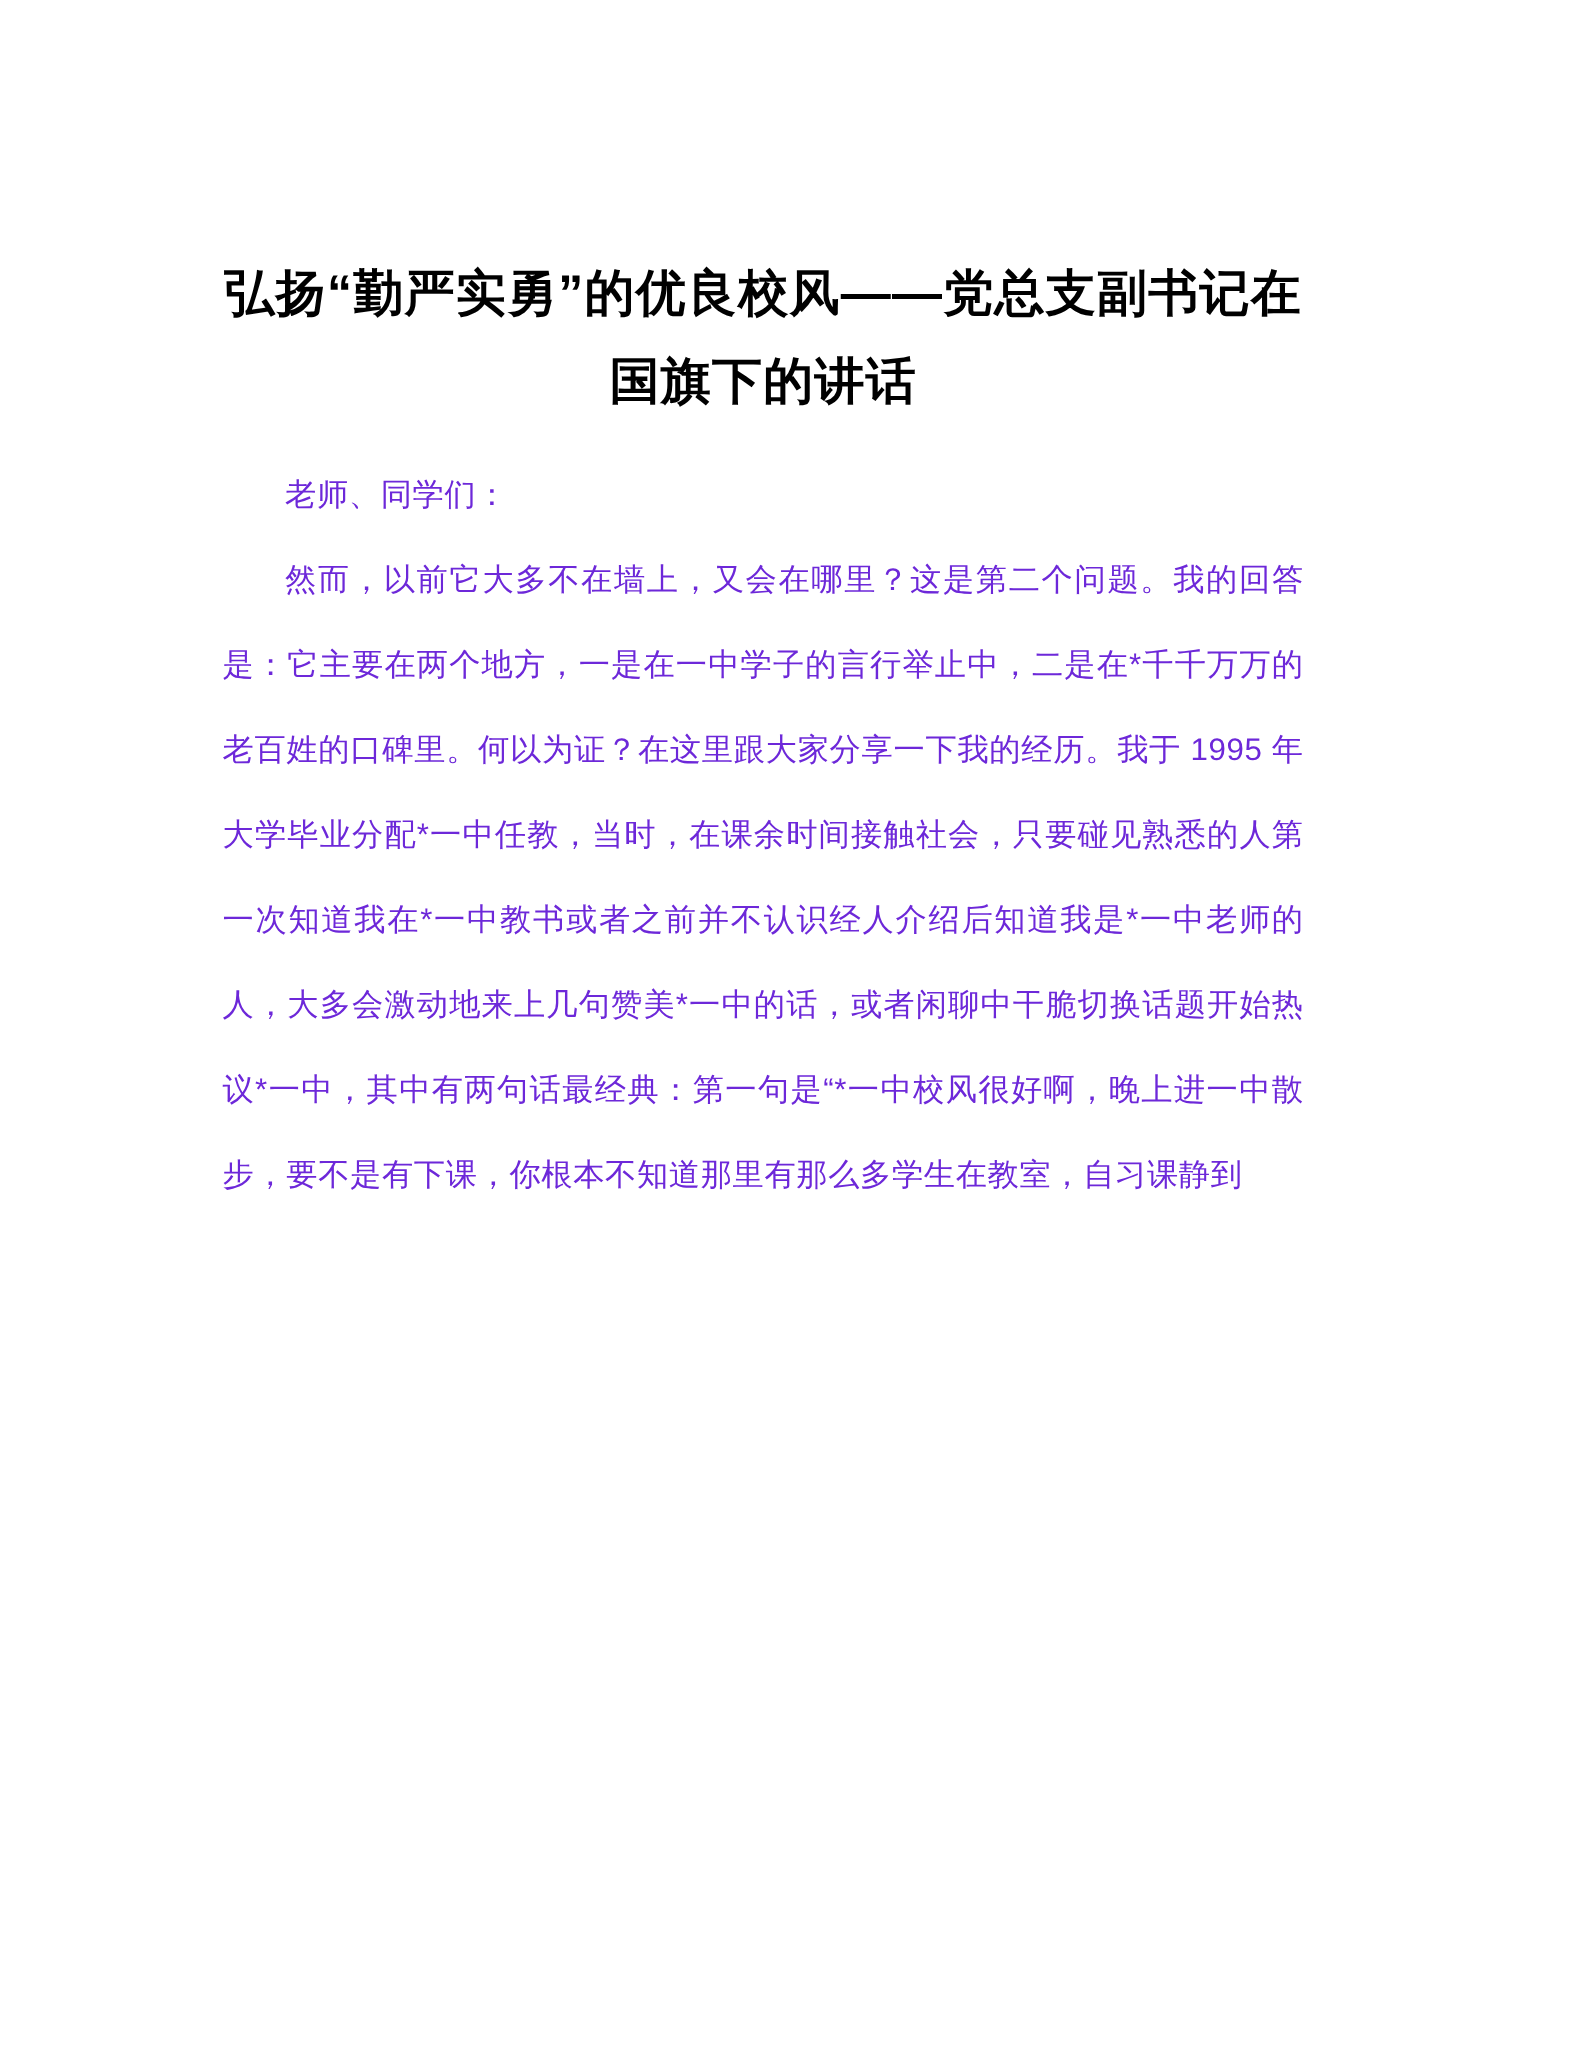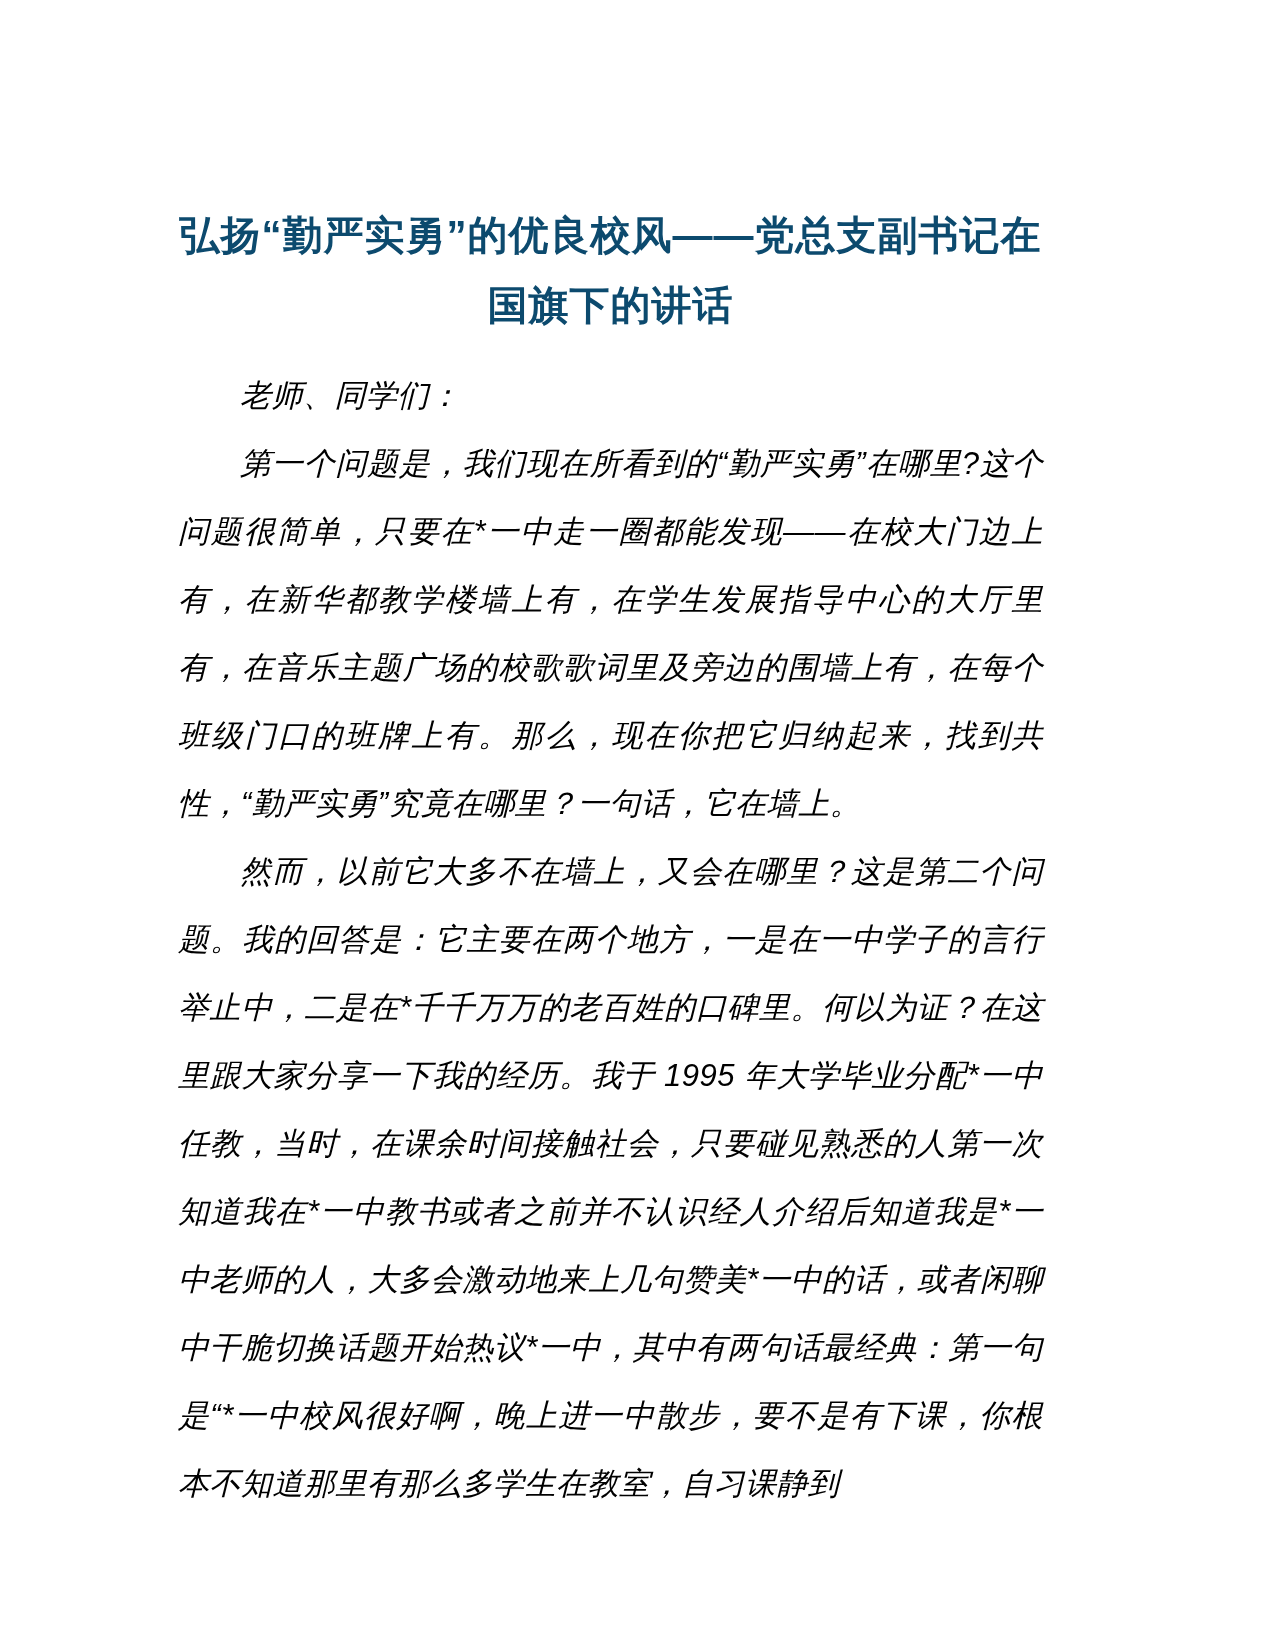--- a/index.html
+++ b/index.html
@@ -18,41 +18,39 @@
     color: #1a1a1a;
     padding: 200px 232px 60px 178px;
     overflow: hidden;
   }
 
   .doc-title {
     font-size: 40px;
     font-weight: 700;
     line-height: 70px;
     text-align: center;
-    color: #0c4a6e;
+    color: #000000;
     margin-bottom: 22px;
     letter-spacing: 1px;
   }
 
   .doc-body p {
-    font-size: 31px;
+    font-size: 25px;
     font-weight: 500;
     line-height: 68px;
     text-align: justify;
     text-justify: inter-ideograph;
     text-indent: 2em;
-    color: #000000;
+    color: #6d28d9;
     letter-spacing: 0.5px;
-    font-style: italic;
   }
 </style>
 </head>
 <body>
 
 <div class="page">
   <h1 class="doc-title">弘扬“勤严实勇”的优良校风——党总支副书记在国旗下的讲话</h1>
 
   <div class="doc-body">
     <p>老师、同学们：</p>
-    <p>第一个问题是，我们现在所看到的“勤严实勇”在哪里?这个问题很简单，只要在*一中走一圈都能发现——在校大门边上有，在新华都教学楼墙上有，在学生发展指导中心的大厅里有，在音乐主题广场的校歌歌词里及旁边的围墙上有，在每个班级门口的班牌上有。那么，现在你把它归纳起来，找到共性，“勤严实勇”究竟在哪里？一句话，它在墙上。</p>
     <p>然而，以前它大多不在墙上，又会在哪里？这是第二个问题。我的回答是：它主要在两个地方，一是在一中学子的言行举止中，二是在*千千万万的老百姓的口碑里。何以为证？在这里跟大家分享一下我的经历。我于 1995 年大学毕业分配*一中任教，当时，在课余时间接触社会，只要碰见熟悉的人第一次知道我在*一中教书或者之前并不认识经人介绍后知道我是*一中老师的人，大多会激动地来上几句赞美*一中的话，或者闲聊中干脆切换话题开始热议*一中，其中有两句话最经典：第一句是“*一中校风很好啊，晚上进一中散步，要不是有下课，你根本不知道那里有那么多学生在教室，自习课静到</p>
   </div>
 </div>
 
 </body></html>

